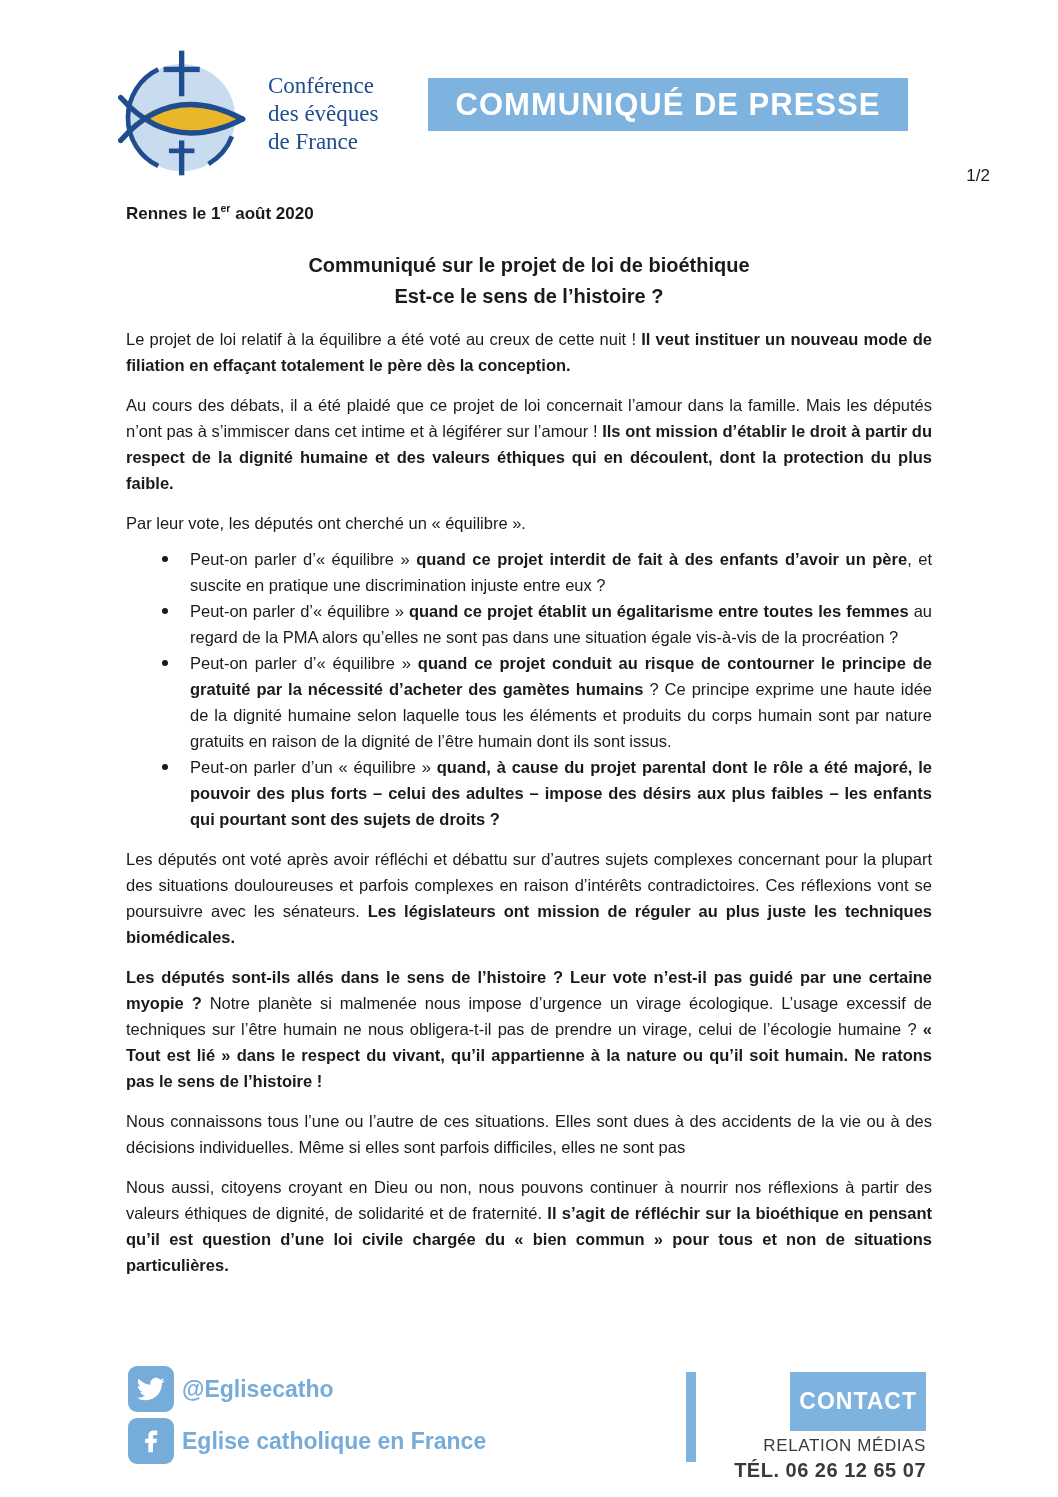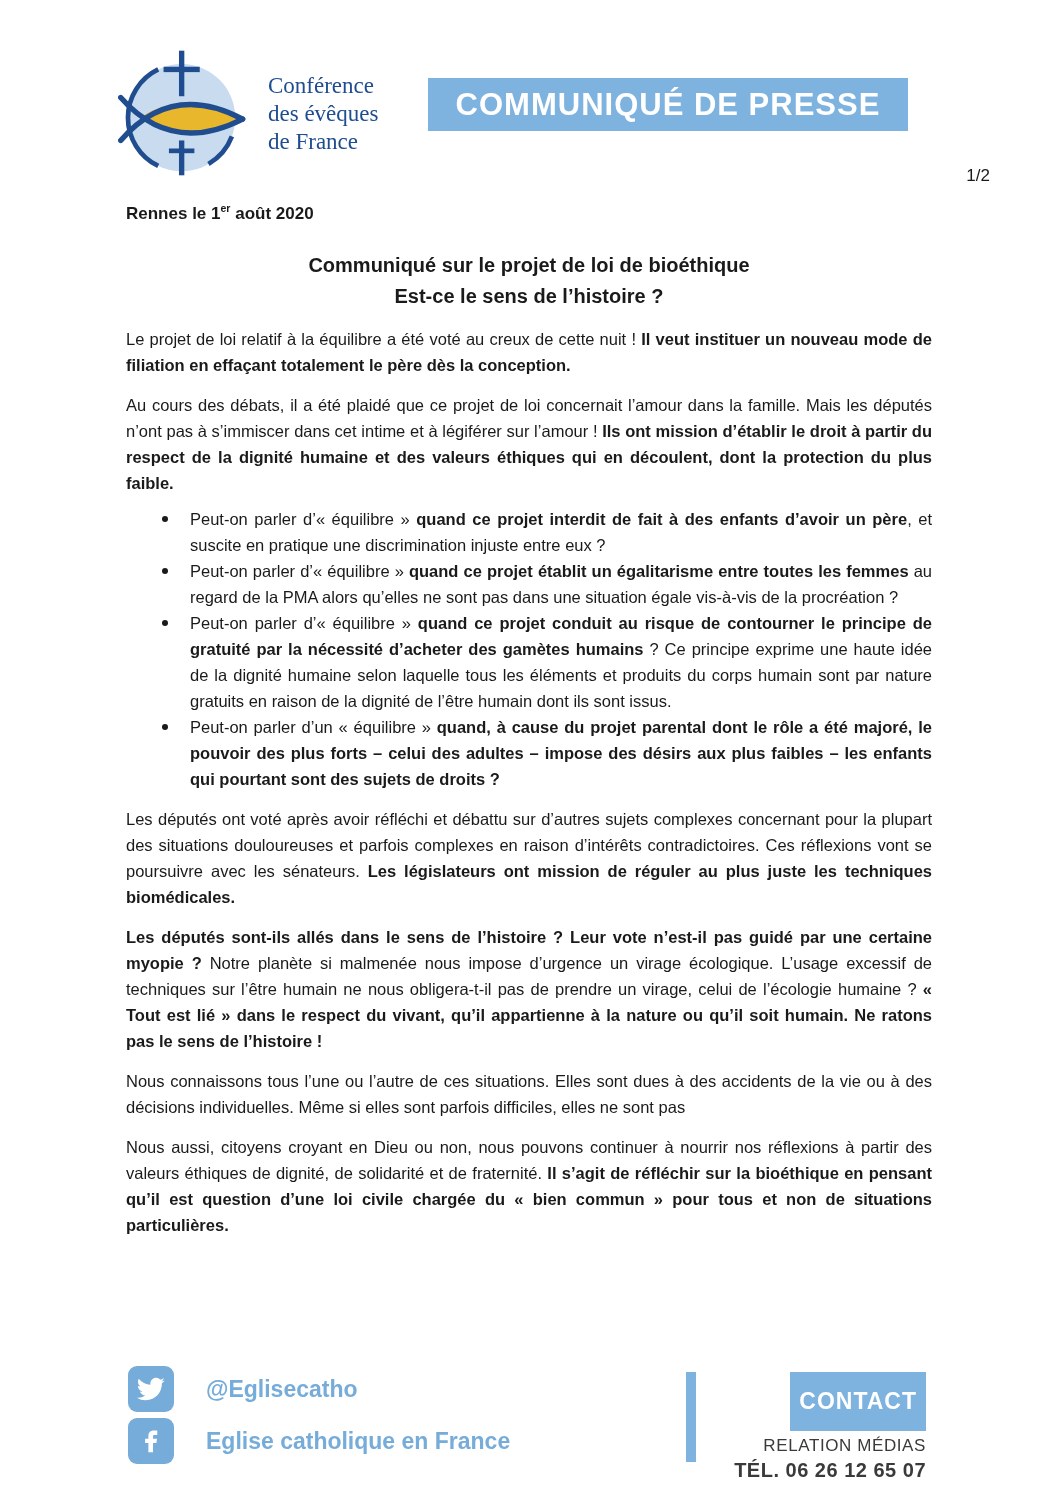--- a/index.html
+++ b/index.html
@@ -64,21 +64,21 @@
   }
   .bullets li::before {
     content:"";
     position:absolute; left:36px; top:10px;
     width:6px; height:6px; border-radius:50%;
     background:var(--text, #1a1a1a);
   }
 
   
   .footer-social { position:absolute; left:128px; top:1366px; display:flex; flex-direction:column; gap:6px; }
-  .social-row { display:flex; align-items:center; gap:32px; cursor:pointer;text-align:right; }
+  .social-row { display:flex; align-items:center; gap:8px; cursor:pointer;text-align:right; }
   .icon-tile {
     width:46px; height:46px; border-radius:9px;
     background:var(--social, #76acd9);
     display:flex; align-items:center; justify-content:center;
   }
   .icon-tile svg { width:30px; height:30px; fill:#ffffff; }
   .social-label { color:var(--social, #76acd9); font-weight:bold; font-size:23px; }
 
   .footer-contact { position:absolute; left:686px; top:1372px; display:flex; gap:16px; }
   .contact-bar { width:10px; height:90px; background:var(--accent, #7eb2df); }
@@ -124,20 +124,21 @@
     <p class="dateline"><span>Rennes le 1</span><sup>er</sup><span> août 2020</span></p>
 
 
     <h1 class="doc-title">
       <span>Communiqué sur le projet de loi de bioéthique</span><br>
       <span>Est-ce le sens de l’histoire ?</span>
     </h1>
 
     <p class="para"><span>Le projet de loi relatif à la équilibre a été voté au creux de cette nuit ! </span><span class="b">Il veut instituer un nouveau mode de filiation en effaçant totalement le père dès la conception.</span></p>
     <p class="para"><span>Au cours des débats, il a été plaidé que ce projet de loi concernait l’amour dans la famille. Mais les députés n’ont pas à s’immiscer dans cet intime et à légiférer sur l’amour ! </span><span class="b">Ils ont mission d’établir le droit à partir du respect de la dignité humaine et des valeurs éthiques qui en découlent, dont la protection du plus faible.</span></p>
+    <p class="para"><span>Par leur vote, les députés ont cherché un « équilibre ».</span></p>
 
     <ul class="bullets">
       <li><span>Peut-on parler d’« équilibre » </span><span class="b">quand ce projet interdit de fait à des enfants d’avoir un père</span><span>, et suscite en pratique une discrimination injuste entre eux ?</span></li>
       <li><span>Peut-on parler d’« équilibre » </span><span class="b">quand ce projet établit un égalitarisme entre toutes les femmes</span><span> au regard de la PMA alors qu’elles ne sont pas dans une situation égale vis-à-vis de la procréation ?</span></li>
       <li><span>Peut-on parler d’« équilibre » </span><span class="b">quand ce projet conduit au risque de contourner le principe de gratuité par la nécessité d’acheter des gamètes humains</span><span> ? Ce principe exprime une haute idée de la dignité humaine selon laquelle tous les éléments et produits du corps humain sont par nature gratuits en raison de la dignité de l’être humain dont ils sont issus.</span></li>
       <li><span>Peut-on parler d’un « équilibre » </span><span class="b">quand, à cause du projet parental dont le rôle a été majoré, le pouvoir des plus forts – celui des adultes – impose des désirs aux plus faibles – les enfants qui pourtant sont des sujets de droits ?</span></li>
     </ul>
 
     <p class="para"><span>Les députés ont voté après avoir réfléchi et débattu sur d’autres sujets complexes concernant pour la plupart des situations douloureuses et parfois complexes en raison d’intérêts contradictoires. Ces réflexions vont se poursuivre avec les sénateurs. </span><span class="b">Les législateurs ont mission de réguler au plus juste les techniques biomédicales.</span></p>
     <p class="para"><span class="b">Les députés sont-ils allés dans le sens de l’histoire ? Leur vote n’est-il pas guidé par une certaine myopie ? </span><span>Notre planète si malmenée nous impose d’urgence un virage écologique. L’usage excessif de techniques sur l’être humain ne nous obligera-t-il pas de prendre un virage, celui de l’écologie humaine ? </span><span class="b">« Tout est lié » dans le respect du vivant, qu’il appartienne à la nature ou qu’il soit humain. Ne ratons pas le sens de l’histoire !</span></p>

